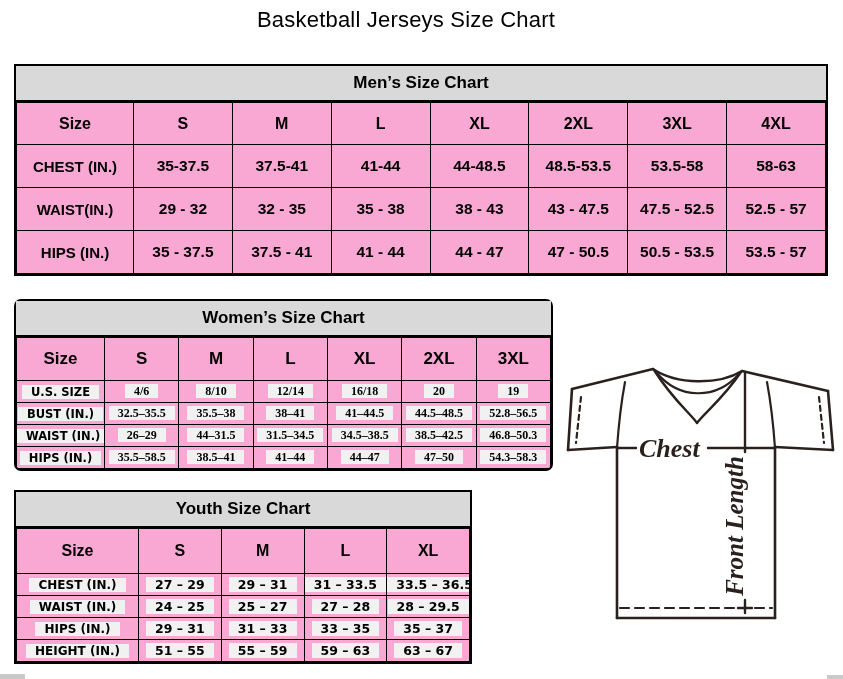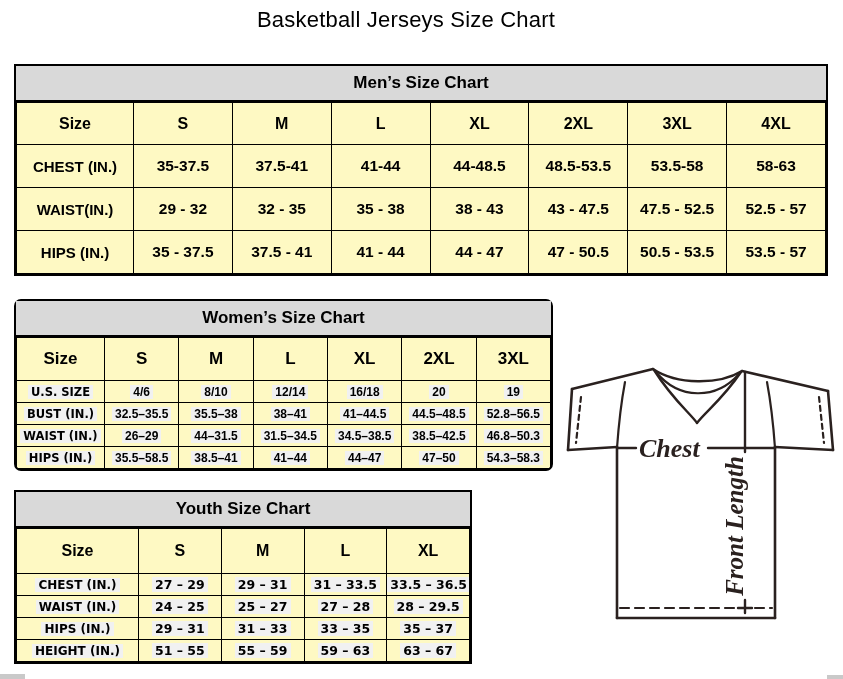--- a/index.html
+++ b/index.html
@@ -15,21 +15,21 @@
     position: absolute;
     left: 0; top: 7px; width: 812px;
     text-align: center;
     font-size: 22px;
     font-weight: normal;
     letter-spacing: 0.2px;
   }
   .size-table-wrap {
     position: absolute;
     border: 2px solid #000;
-    background: #fef9c3;
+    background: #f9a8d4;
   }
   .wrap-mens   { left: 14px; top: 64px;  width: 814px; }
   .wrap-womens { left: 14px; top: 299px; width: 539px; border-radius: 7px; }
   .wrap-youth  { left: 14px; top: 490px; width: 458px; }
   .band {
     background: #d9d9d9;
     border-bottom: 2px solid #000;
     display: flex; align-items: center; justify-content: center;
     font-weight: bold;
     font-size: 17px;
@@ -48,31 +48,31 @@
   .tbl-mens thead tr { height: 42px; }
   .tbl-mens thead th { font-size: 16px; }
   .tbl-mens tbody tr { height: 43px; }
   .tbl-mens tbody th { font-size: 15px; }
   .tbl-mens tbody td { font-size: 15.5px; }
   
   .tbl-womens thead tr { height: 43px; }
   .tbl-womens thead th { font-size: 17px; }
   .tbl-womens tbody tr { height: 22px; }
   .tbl-womens tbody th { font-size: 11.5px; font-family: "DejaVu Sans", sans-serif; }
-  .tbl-womens tbody td { font-size: 12px;   font-family: Liberation Sans, sans-serif; }
+  .tbl-womens tbody td { font-size: 12px;   font-family: Liberation Serif, serif; }
   
   .tbl-youth thead tr { height: 45px; }
   .tbl-youth thead th { font-size: 16px; }
   .tbl-youth tbody tr { height: 22px; }
   .tbl-youth tbody th { font-size: 12px;   font-family: "DejaVu Sans", sans-serif; }
   .tbl-youth tbody td { font-size: 12.5px; font-family: "DejaVu Sans", sans-serif; }
   
   .tbl-womens tbody span, .tbl-youth tbody span {
     background: #f1f1f1;
-    padding: 0 3px;
+    padding: 0 9px;
   }
   .jersey-diagram {
     position: absolute;
     left: 557px; top: 360px;
     width: 285px; height: 272px;
   }
   .jersey-diagram text {
     font-family: "Liberation Serif", serif;
     font-style: italic;
     font-weight: bold;

